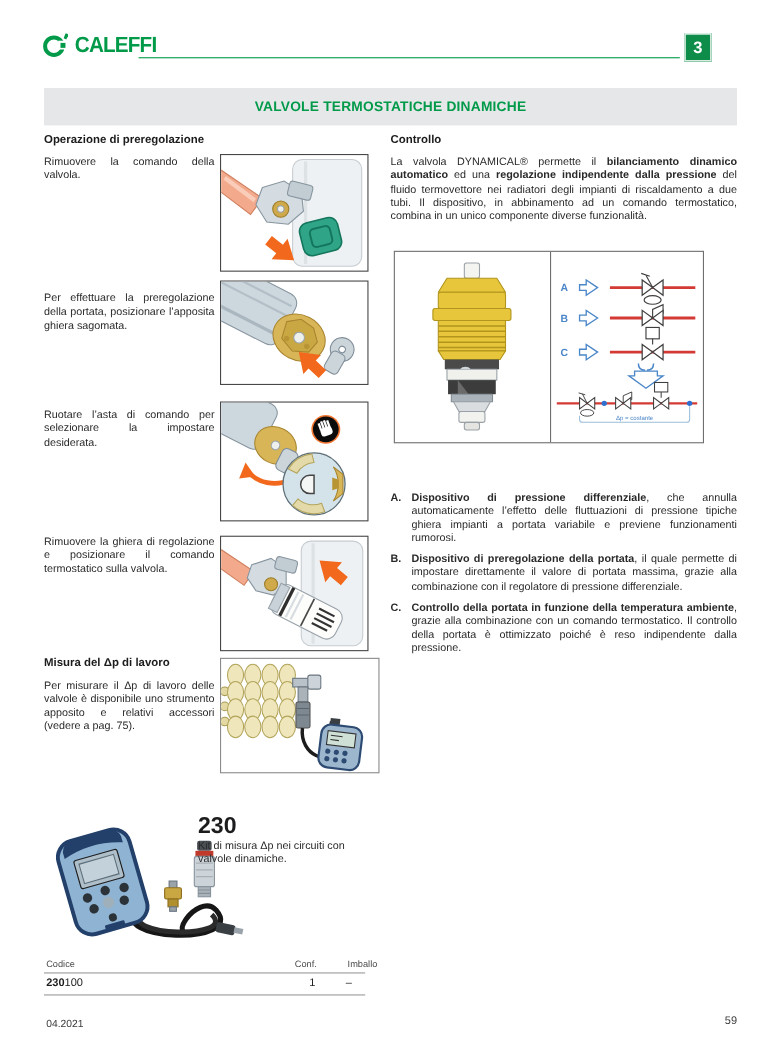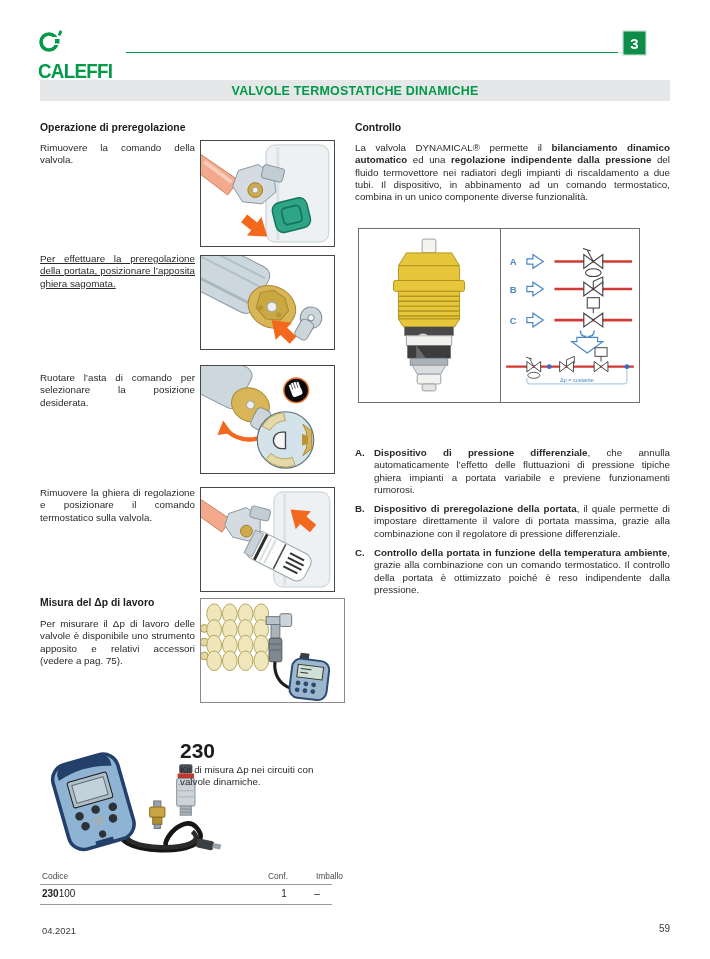--- a/index.html
+++ b/index.html
@@ -1,30 +1,30 @@
 <!DOCTYPE html>
 <html><head>
 <meta charset="utf-8">
 <style>
   html,body{margin:0;padding:0;background:#ffffff;}
   .page{position:relative;width:710px;height:959px;background:#fff;overflow:hidden;
         font-family:"Liberation Sans","DejaVu Sans",sans-serif;color:#2a2a2c;}
   .abs{position:absolute;}
 
   
-  .logo-wrap{left:38px;top:29px;display:flex;align-items:flex-start;gap:4px;flex-direction:column;}
+  .logo-wrap{left:38px;top:29px;display:flex;align-items:flex-start;gap:4px;}
   .logo-text{font-size:20px;font-weight:800;color:#009a49;letter-spacing:-0.8px;
              transform:scaleX(0.94);transform-origin:left center;line-height:24px;}
   .header-line{left:126px;top:52px;width:492px;border-top:1.6px solid #009a49;}
   .chapter-badge{left:622px;top:30px;width:25px;height:26px;background:#0e8c49;color:#fff;
       font-size:15px;font-weight:bold;display:flex;align-items:center;justify-content:center;
       box-shadow:inset 0 0 0 1.5px rgba(255,255,255,.85), inset 0 0 0 4px #0e8c49;}
 
   
-  .title-bar{left:40px;top:80px;width:630px;height:21px;background:#e6e7e8;
+  .title-bar{left:40px;top:80px;width:630px;height:34px;background:#e6e7e8;
       display:flex;align-items:center;justify-content:center;}
   .title-bar span{color:#009a49;font-weight:bold;font-size:12.5px;letter-spacing:.2px;}
 
   
   h4{margin:0;font-size:10.4px;font-weight:bold;color:#1c1c1e;}
   p{margin:0;font-size:9.8px;line-height:12.3px;text-align:justify;color:#2a2a2c;}
   .b{font-weight:bold;}
 
   
   .figbox{position:absolute;border:1px solid #474747;background:#fff;box-sizing:border-box;
@@ -107,21 +107,21 @@
       <g transform="rotate(-14 92 76)">
         <rect x="74" y="60" width="36" height="31" rx="8" fill="#2fa487" stroke="#14765c" stroke-width="1.5"></rect>
         <rect x="83" y="67" width="19" height="17" rx="4" fill="none" stroke="#14765c" stroke-width="1.8"></rect>
       </g>
       <g transform="rotate(38 57 83)">
         <path d="M44,83 h13 v-7 l17,12 -17,12 v-7 h-13 z" fill="#f2681c"></path>
       </g>
     </svg>
   </div>
 
-  <p class="abs" style="left:40px;top:253px;width:155px;text-decoration:underline;">Per effettuare la preregolazione della portata, posizionare l’apposita ghiera sagomata.</p>
+  <p class="abs" style="left:40px;top:266px;width:155px;">Per effettuare la preregolazione della portata, posizionare l’apposita ghiera sagomata.</p>
 
   <div class="figbox" style="left:200px;top:255px;width:135px;height:95px;">
     <svg viewBox="0 0 135 95" width="133" height="93">
       <g transform="rotate(27 40 28)">
         <rect x="-28" y="2" width="92" height="52" rx="10" fill="#cdd7de" stroke="#87959f"></rect>
         <line x1="-20" y1="12" x2="60" y2="12" stroke="#b3bfc7" stroke-width="2"></line>
         <line x1="-20" y1="22" x2="62" y2="22" stroke="#b3bfc7" stroke-width="2"></line>
         <line x1="-20" y1="42" x2="60" y2="42" stroke="#aab7bf" stroke-width="3"></line>
       </g>
       <g transform="rotate(27 72 52)">
@@ -135,21 +135,21 @@
         <circle cx="108" cy="62" r="11" fill="#ccd5da" stroke="#7f8d98"></circle>
         <rect x="101" y="66" width="14" height="20" rx="4" fill="#ccd5da" stroke="#7f8d98"></rect>
         <circle cx="108" cy="62" r="3" fill="#fff" stroke="#7f8d98"></circle>
       </g>
       <g transform="rotate(-137 80 80)">
         <path d="M66,80 h13 v-7 l17,12 -17,12 v-7 h-13 z" fill="#f2681c"></path>
       </g>
     </svg>
   </div>
 
-  <p class="abs" style="left:40px;top:372px;width:155px;">Ruotare l’asta di comando per selezionare la posizione desiderata.</p>
+  <p class="abs" style="left:40px;top:372px;width:155px;">Ruotare l’asta di comando per selezionare la impostare desiderata.</p>
 
   <div class="figbox" style="left:200px;top:365px;width:135px;height:109px;">
     <svg viewBox="0 0 135 110" width="133" height="107">
       <g transform="rotate(27 26 18)">
         <rect x="-34" y="-6" width="80" height="46" rx="9" fill="#cdd7de" stroke="#87959f"></rect>
       </g>
       <g transform="rotate(27 50 40)">
         <ellipse cx="50" cy="40" rx="20" ry="17" fill="#d8b658" stroke="#a8852f"></ellipse>
         <circle cx="50" cy="40" r="4" fill="#eef0ee" stroke="#99a2a8"></circle>
       </g>

